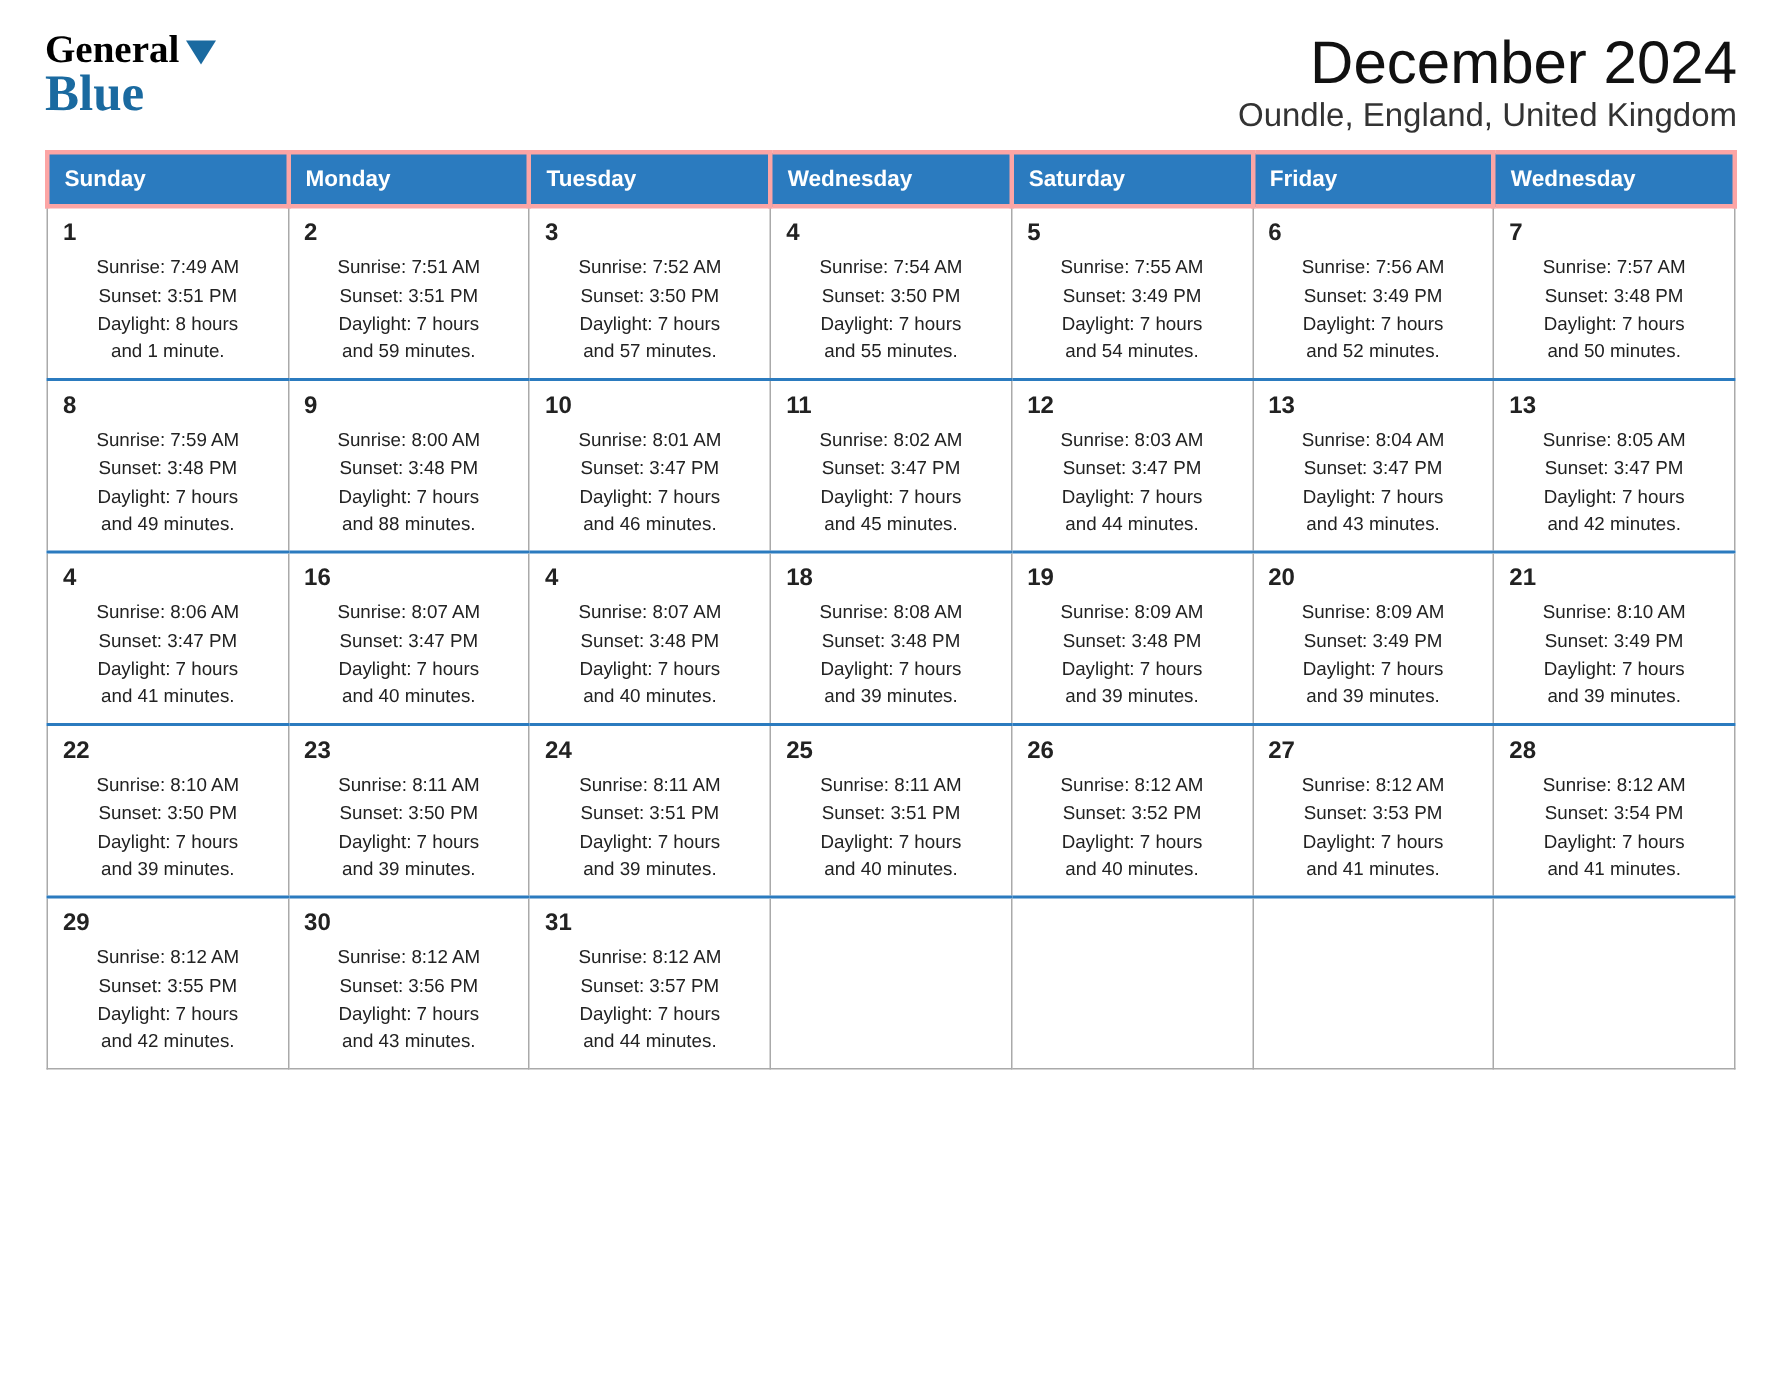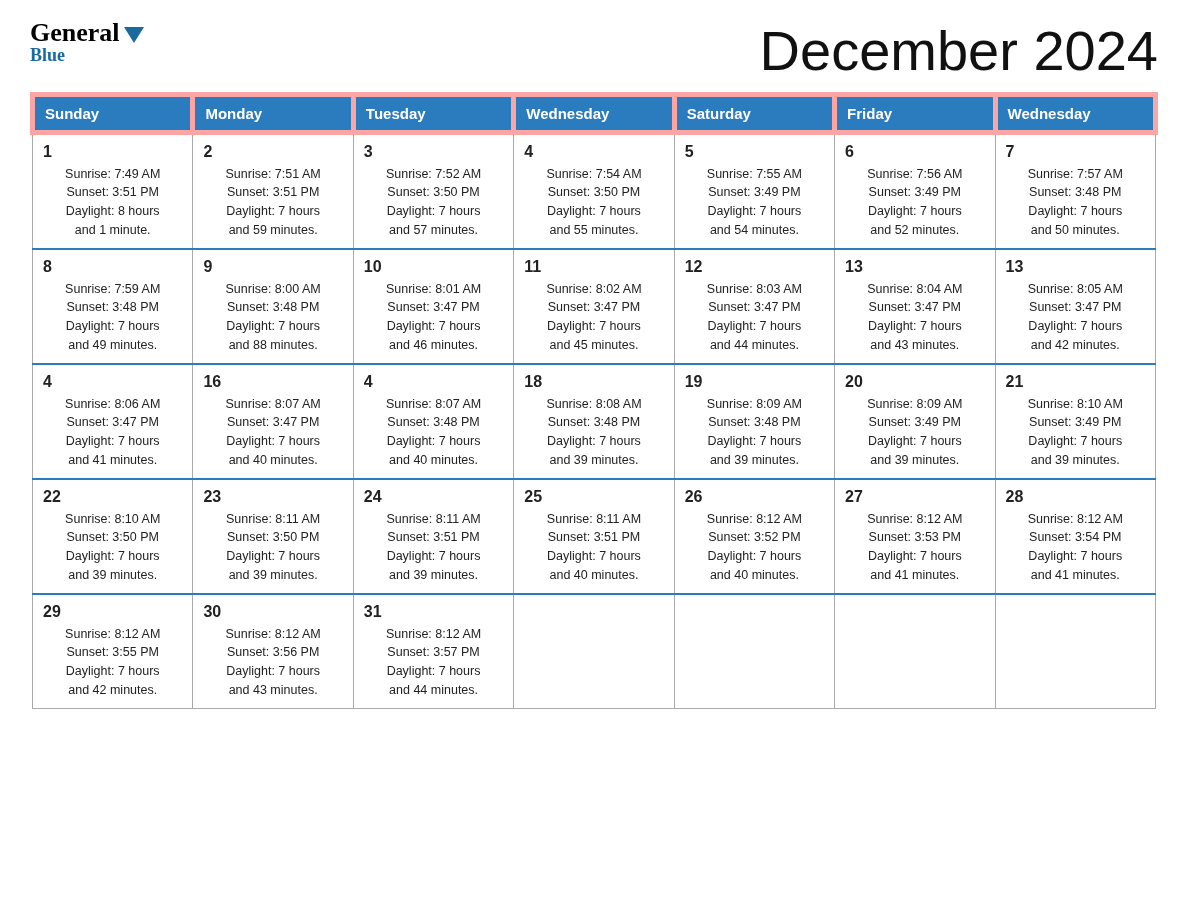--- a/index.html
+++ b/index.html
@@ -33,51 +33,51 @@
     .logo-arrow {
       width: 0;
       height: 0;
       border-left: 10px solid transparent;
       border-right: 10px solid transparent;
       border-top: 16px solid #1a6aa0;
       margin-left: 4px;
       margin-top: 4px;
     }
     .logo-blue {
-      font-size: 18px;
+      font-size: 34px;
       font-weight: bold;
       color: #1a6aa0;
       line-height: 1;
     }
     .title-block {
       text-align: right;
     }
     .month-title {
-      font-size: 56px;
+      font-size: 40px;
       font-weight: normal;
       color: #111;
       line-height: 1.1;
     }
     .location-title {
       font-size: 22px;
       color: #333;
       font-weight: normal;
     }
     .calendar-table {
       width: 100%;
       border-collapse: collapse;
       margin-top: 10px;
     }
     .calendar-table th {
       background-color: #2b7bbf;
       color: #fff;
       font-size: 15px;
       font-weight: bold;
       padding: 8px 10px;
-      border: 5px solid #fca5a5;
+      border: 3px solid #fca5a5;
       text-align: left;
     }
     .calendar-table td {
       vertical-align: top;
       border: 1px solid #aaa;
       padding: 8px 10px;
       width: 14.28%;
       min-height: 100px;
       font-size: 13px;
       color: #222;
@@ -108,20 +108,21 @@
 <div class="header-row">
   <div class="logo">
     <div class="logo-general">
       <span>General</span>
       <div class="logo-arrow"></div>
     </div>
     <div class="logo-blue">Blue</div>
   </div>
   <div class="title-block">
     <div class="month-title">December 2024</div>
+    <div class="location-title">Oundle, England, United Kingdom</div>
   </div>
 </div>
 
 <table class="calendar-table">
   <thead>
     <tr>
     <th>Sunday</th>
         <th>Monday</th>
         <th>Tuesday</th>
         <th>Wednesday</th>

